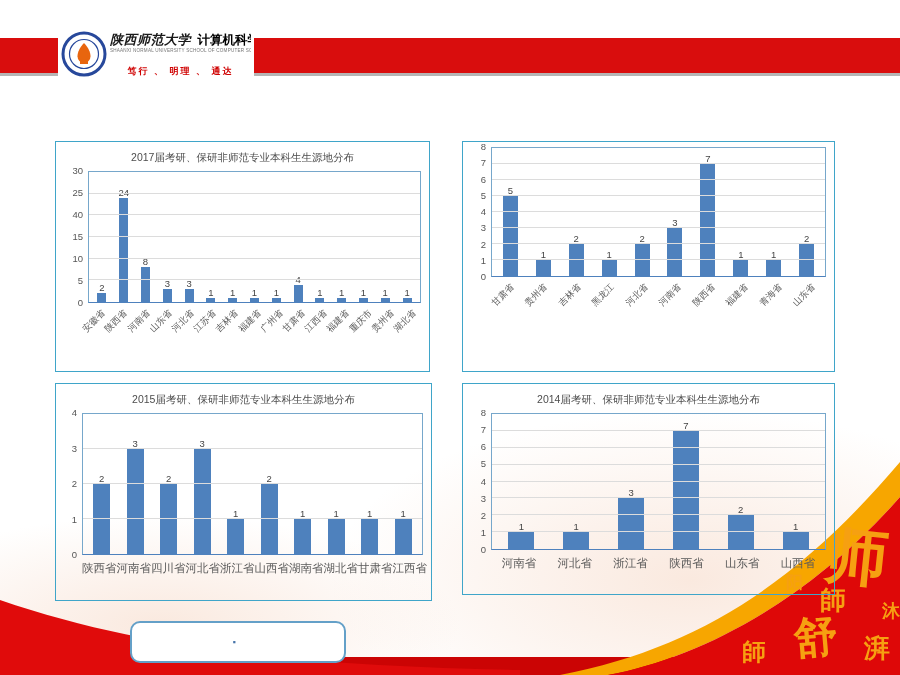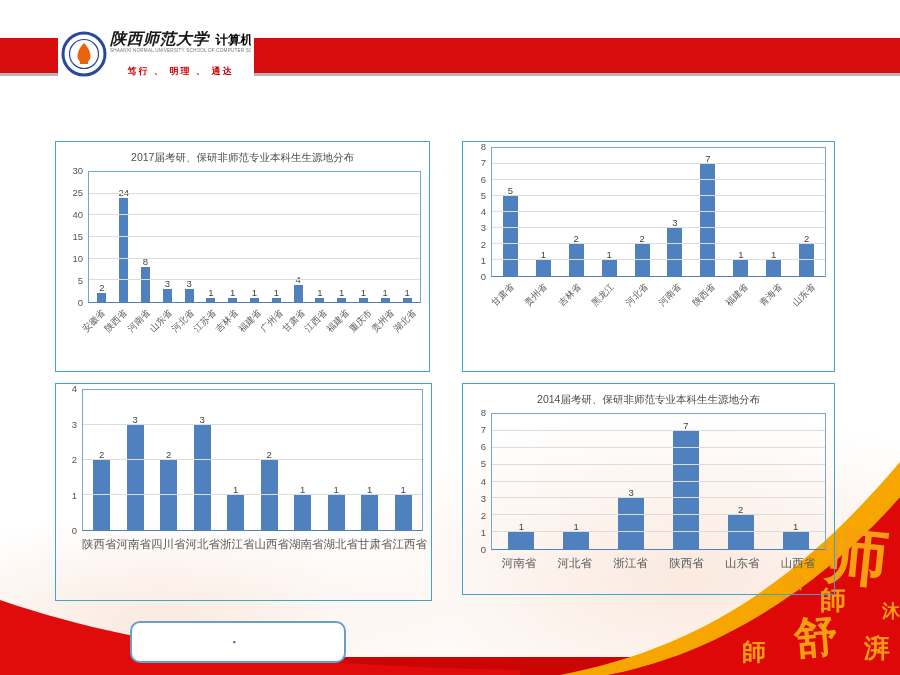--- a/index.html
+++ b/index.html
@@ -7,21 +7,21 @@
          font-family:"Liberation Sans",sans-serif;margin:0 auto;}
   
   .red-band{position:absolute;left:0;top:38px;width:900px;height:35px;background:#D90D0D;
             border-bottom:3px solid #B5B5B5;z-index:1;}
   .logo-box{position:absolute;left:58px;top:26px;width:196px;height:55px;background:#fff;
             z-index:2;display:flex;align-items:center;padding:1px 3px;box-sizing:border-box;}
   .seal{flex:0 0 46px;}
   .logo-text{flex:1;margin-left:3px;overflow:hidden;}
   .logo-line1{white-space:nowrap;line-height:15px;}
   .uni-name{font-family:"Liberation Serif",serif;font-style:italic;font-weight:bold;
-            font-size:16px;color:#1a1a1a;letter-spacing:0.5px;}
+            font-size:13px;color:#1a1a1a;letter-spacing:0.5px;}
   .school-name{font-weight:bold;font-size:12.5px;color:#000;margin-left:2px;}
   .logo-line2{font-size:4.6px;color:#777;letter-spacing:0.2px;white-space:nowrap;line-height:6px;}
   .logo-line3{font-size:9px;font-weight:bold;color:#CF0000;letter-spacing:2px;
               text-align:center;margin-top:12px;line-height:10px;}
   .slide-title{position:absolute;left:30px;top:96px;margin:0;z-index:1;
                font-family:"Liberation Serif",serif;font-weight:bold;font-size:19px;
                color:#C00000;letter-spacing:1px;}
   
   .chart-box{position:absolute;border:1.5px solid #3FA5C9;background:transparent;
              box-sizing:border-box;z-index:2;padding:0 8px;}
@@ -345,20 +345,21 @@
         <div class="xslot">
           <span class="xlab-rot">青海省</span>
         </div>
         <div class="xslot">
           <span class="xlab-rot">山东省</span>
         </div>
       </div>
   </div>
 
   <div class="chart-box" id="chart3">
+    <div class="chart-title">2015届考研、保研非师范专业本科生生源地分布</div>
     <div class="plot-row">
       <div class="y-axis">
           <span class="ytick" style="bottom: calc(0% - 5px);">0</span>
           <span class="ytick" style="bottom: calc(25% - 5px);">1</span>
           <span class="ytick" style="bottom: calc(50% - 5px);">2</span>
           <span class="ytick" style="bottom: calc(75% - 5px);">3</span>
           <span class="ytick" style="bottom: calc(100% - 5px);">4</span>
         </div>
       <div class="plot">
         <div class="bars">

